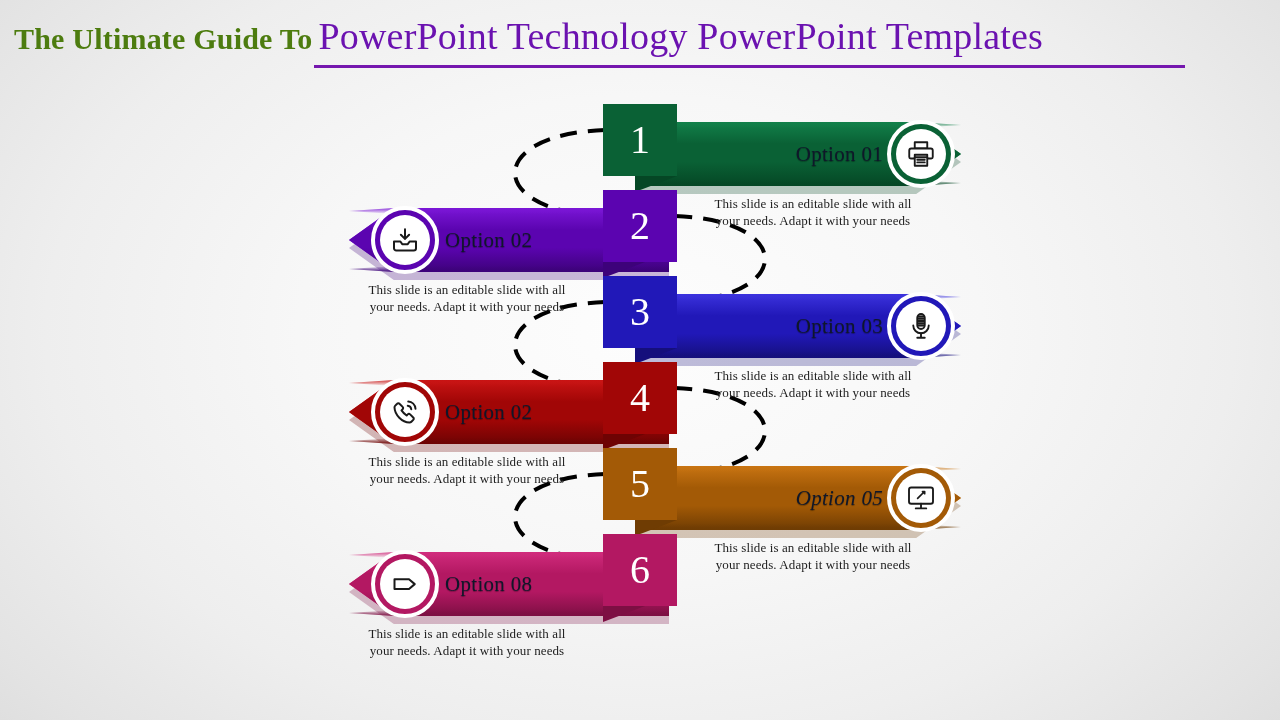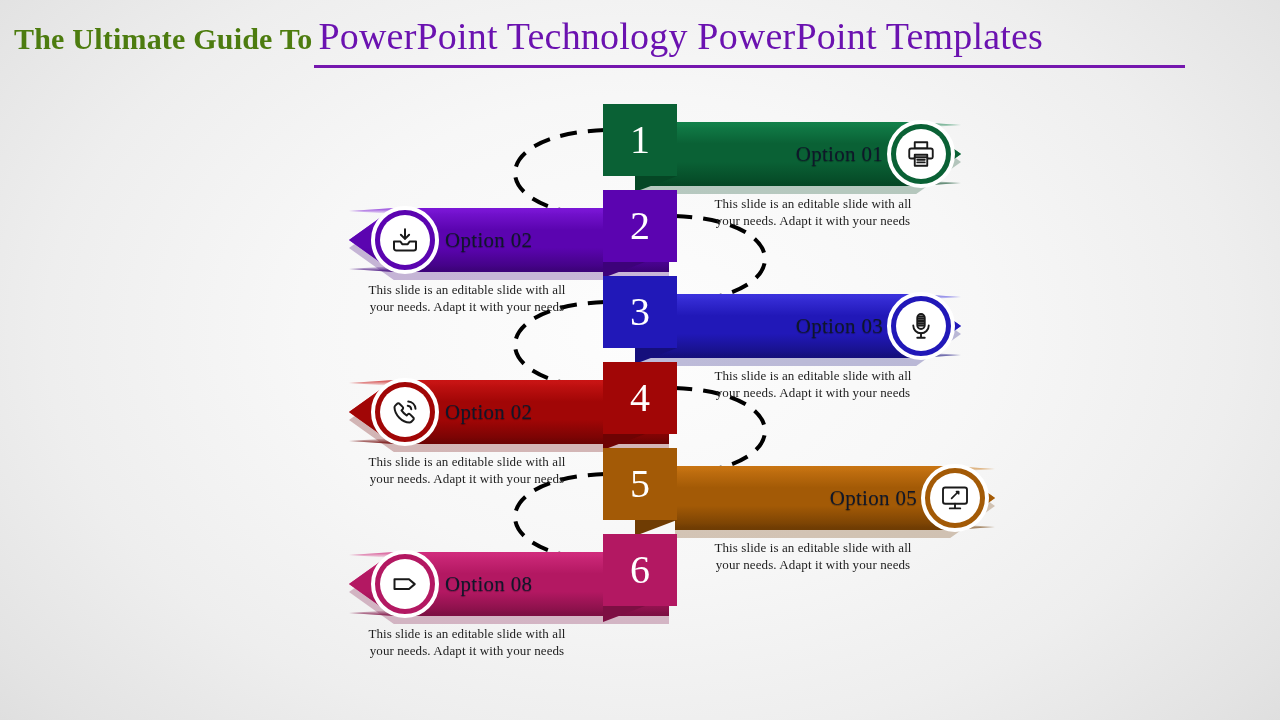--- a/index.html
+++ b/index.html
@@ -295,21 +295,21 @@
             </svg>
           </div>
         </div>
       </div>
     </div>
     <div class="num" style="left: 603px; top: 362px; background: rgb(161, 6, 6);">
       <span>4</span>
     </div>
     <div style="position: absolute; left: 603px; top: 434px; width: 0px; height: 0px; z-index: 5; border-top: 16px solid rgb(110, 3, 3); margin-left: 0px; border-right: 42px solid transparent;"></div>
     <div class="desc" style="left: 367px; top: 454px;">This slide is an editable slide with all your needs. Adapt it with your needs</div>
-    <div class="row right" style="left: 675px; top: 466px; width: 320px;">
+    <div class="row right" style="left: 641px; top: 466px; width: 320px; font-style: italic;">
       <div class="bar-shadow">
         <div class="bar-shadow-face" style="background: rgb(111, 60, 3); opacity: 0.5;"></div>
       </div>
       <div class="bar" style="width: 320px;">
         <div class="bar-face" style="background: linear-gradient(rgb(200, 116, 18) 0%, rgb(163, 90, 6) 34%, rgb(163, 90, 6) 62%, rgb(111, 60, 3) 100%), linear-gradient(to right, rgb(163, 90, 6), rgb(200, 116, 18));"></div>
         <div class="bevel-top" style="background: linear-gradient(rgb(200, 116, 18), rgba(255, 255, 255, 0)); opacity: 0.85;"></div>
         <div class="bevel-bot" style="background: linear-gradient(to top, rgb(111, 60, 3), rgba(0, 0, 0, 0));"></div>
         <div class="bar-label">Option 05</div>
         <div class="badge" style="background: rgb(163, 90, 6);">
           <div class="badge-inner" style="background: rgb(255, 255, 255);">

